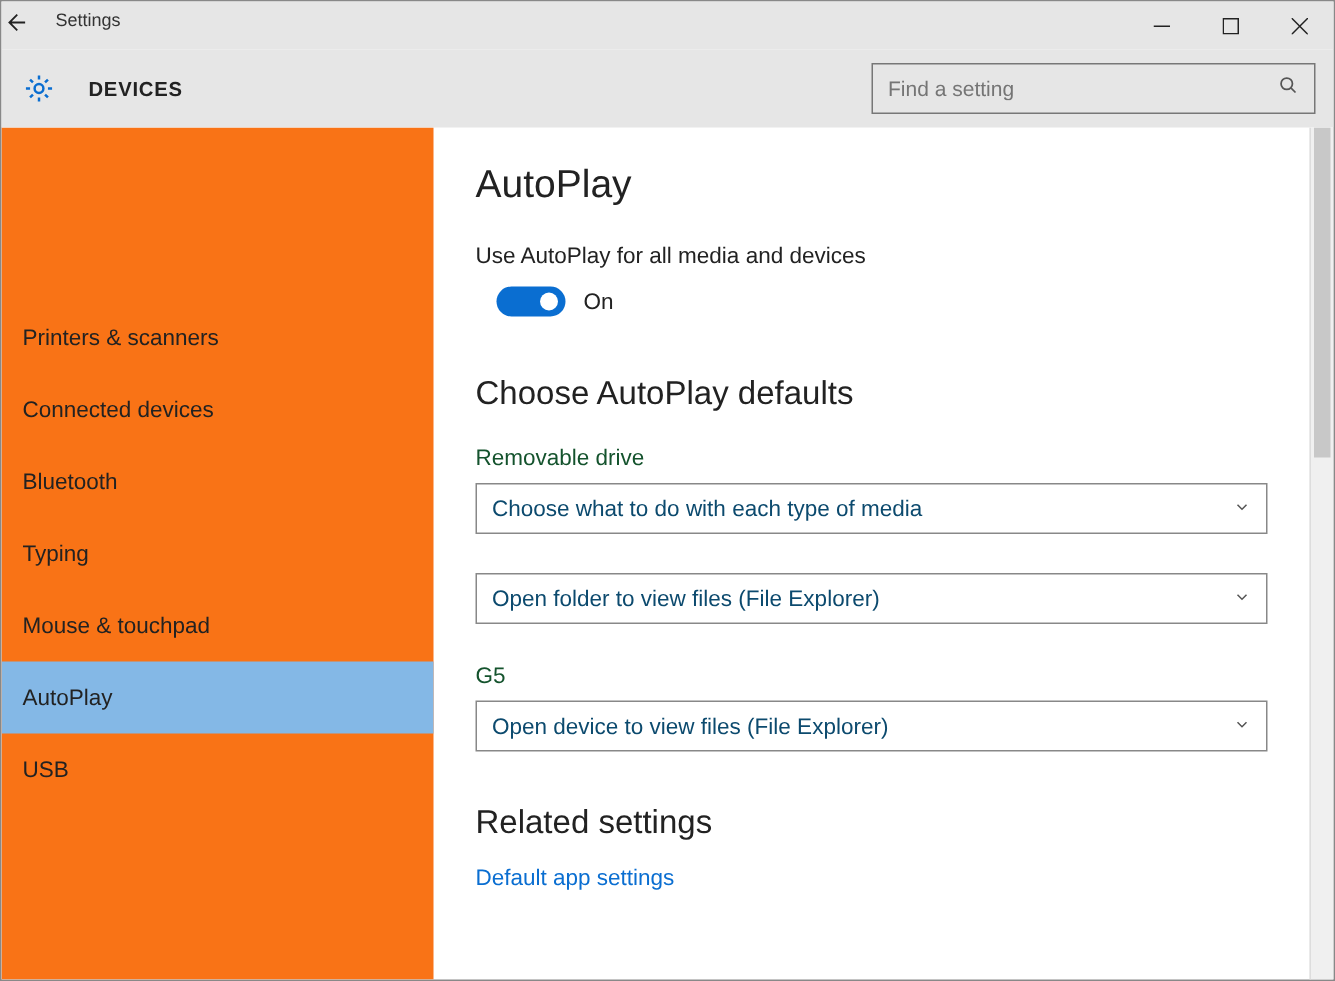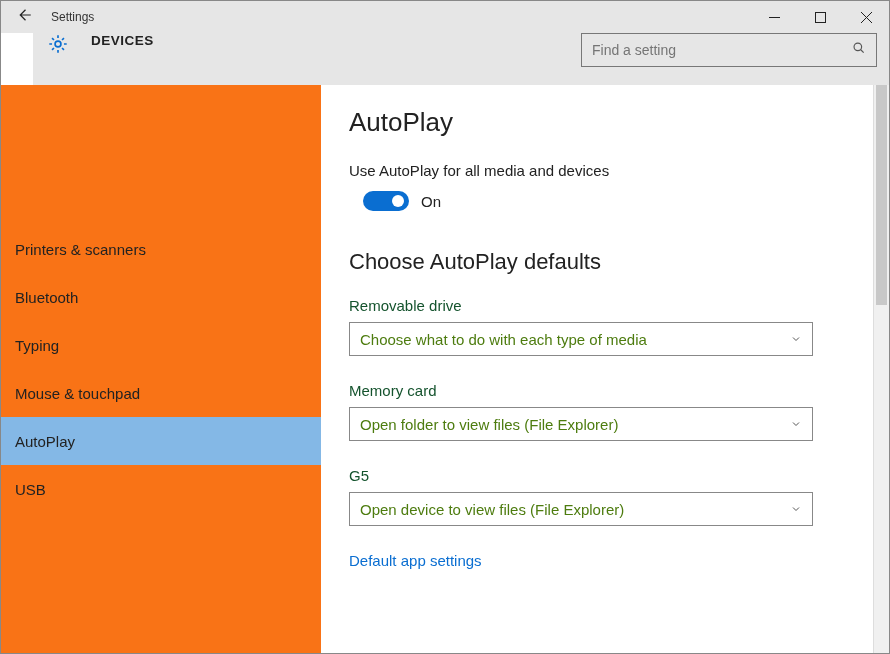--- a/index.html
+++ b/index.html
@@ -1,27 +1,27 @@
 <!DOCTYPE html>
 <html><head>
   <meta charset="utf-8">
   <style>
     * { margin: 0; padding: 0; box-sizing: border-box; font-family: "Segoe UI", Tahoma, sans-serif; }
     body { width: 890px; height: 654px; background: #fff; overflow: hidden; }
     .window { width: 890px; height: 654px; border: 1px solid #888; display: flex; flex-direction: column; }
     
     .titlebar { height: 32px; background: #e6e6e6; display: flex; align-items: center; }
-    .tb-left { display: flex; align-items: center; gap: 18px; padding-left: 14px; }
+    .tb-left { display: flex; align-items: flex-start; gap: 18px; }
     .tb-title { font-size: 12px; color: #333; }
     .tb-spacer { flex: 1; }
     .tb-controls { display: flex; }
     .tb-btn { width: 46px; height: 32px; display: flex; align-items: center; justify-content: center; color: #222; }
     .tb-btn svg { width: 11px; height: 11px; }
     
-    .header { height: 52px; background: #e6e6e6; display: flex; align-items: flex-start; padding: 0 12px; border-bottom: 0; margin-left: 32px; }
+    .header { height: 52px; background: #e6e6e6; display: flex; align-items: center; padding: 0 12px; border-bottom: 0; }
     .gear { width: 22px; height: 22px; margin-right: 22px; margin-left: 2px; color: #0a6ed1; }
     .section-title { font-size: 13.5px; font-weight: 700; letter-spacing: 0.5px; color: #222; }
     .header-spacer { flex: 1; }
     .search { width: 296px; height: 32px; border: 1.5px solid #777; display: flex; align-items: center; padding: 16px 10px; background: #e6e6e6; }
     .search input { flex: 1; border: none; background: transparent; outline: none; font-size: 14px; color: #555; }
     .search-icon { width: 14px; height: 14px; color: #555; }
     
     .body { flex: 1; display: flex; overflow: hidden; }
     .sidebar { width: 320px; background: #f97316; display: flex; flex-direction: column; justify-content: center; }
     .side-item { height: 48px; display: flex; align-items: center; padding-left: 14px; font-size: 15px; color: #222; cursor: default; }
@@ -32,21 +32,21 @@
     .scrollbar .thumb { position: absolute; top: 0; left: 2px; right: 2px; height: 220px; background: #c8c8c8; }
     h1.page-title { font-size: 26px; font-weight: 400; color: #222; margin-bottom: 24px; }
     .label-txt { font-size: 15px; color: #222; margin-bottom: 12px; }
     .toggle-row { display: flex; align-items: center; gap: 12px; margin-bottom: 38px; padding-left: 14px; }
     .toggle { width: 46px; height: 20px; border-radius: 10px; background: #0a6ed1; position: relative; }
     .toggle .knob { position: absolute; width: 12px; height: 12px; background: #fff; border-radius: 50%; top: 4px; right: 5px; }
     .toggle-state { font-size: 15px; color: #222; }
     h2.subhead { font-size: 22px; font-weight: 400; color: #222; margin-bottom: 22px; }
     .field { margin-bottom: 26px; }
     .field-label { font-size: 15px; color: #14532d; margin-bottom: 8px; }
-    .select { width: 464px; height: 34px; border: 1.5px solid #888; display: flex; align-items: center; padding: 0 10px; font-size: 15px; color: #4d7c0f; justify-content: space-between; }
+    .select { width: 528px; height: 34px; border: 1.5px solid #888; display: flex; align-items: center; padding: 0 10px; font-size: 15px; color: #0c4a6e; justify-content: space-between; }
     .chev { width: 12px; height: 12px; color: #555; }
     h2.related { font-size: 22px; font-weight: 400; color: #222; margin-top: 34px; margin-bottom: 16px; }
     .link { font-size: 15px; color: #0a6ed1; cursor: pointer; }
   </style>
 </head>
 <body>
 
 <div class="window">
 
   <div class="titlebar">
@@ -98,20 +98,23 @@
       </span>
     </div>
   </div>
 
   <div class="body">
     <div class="sidebar">
       <div class="side-item">
           <span>Printers &amp; scanners</span>
         </div>
       <div class="side-item">
+          <span>Connected devices</span>
+        </div>
+      <div class="side-item">
           <span>Bluetooth</span>
         </div>
       <div class="side-item">
           <span>Typing</span>
         </div>
       <div class="side-item">
           <span>Mouse &amp; touchpad</span>
         </div>
       <div class="side-item active">
           <span>AutoPlay</span>
@@ -139,39 +142,39 @@
           <div class="field-label">Removable drive</div>
           <div class="select">
             <span>Choose what to do with each type of media</span>
             <span><svg class="chev" viewBox="0 0 24 24" fill="none" stroke="currentColor" stroke-width="2">
                   <polyline points="6 9 12 15 18 9"></polyline>
                 </svg></span>
           </div>
         </div>
 
         <div class="field">
-          <div class="field-label">Memory card</div>
           <div class="select">
             <span>Open folder to view files (File Explorer)</span>
             <span><svg class="chev" viewBox="0 0 24 24" fill="none" stroke="currentColor" stroke-width="2">
                   <polyline points="6 9 12 15 18 9"></polyline>
                 </svg></span>
           </div>
         </div>
 
         <div class="field">
           <div class="field-label">G5</div>
           <div class="select">
             <span>Open device to view files (File Explorer)</span>
             <span><svg class="chev" viewBox="0 0 24 24" fill="none" stroke="currentColor" stroke-width="2">
                   <polyline points="6 9 12 15 18 9"></polyline>
                 </svg></span>
           </div>
         </div>
 
+        <h2 class="related">Related settings</h2>
         <div class="link">Default app settings</div>
       </div>
 
       <div class="scrollbar">
         <div class="thumb"></div>
       </div>
     </div>
   </div>
 
 </div>

